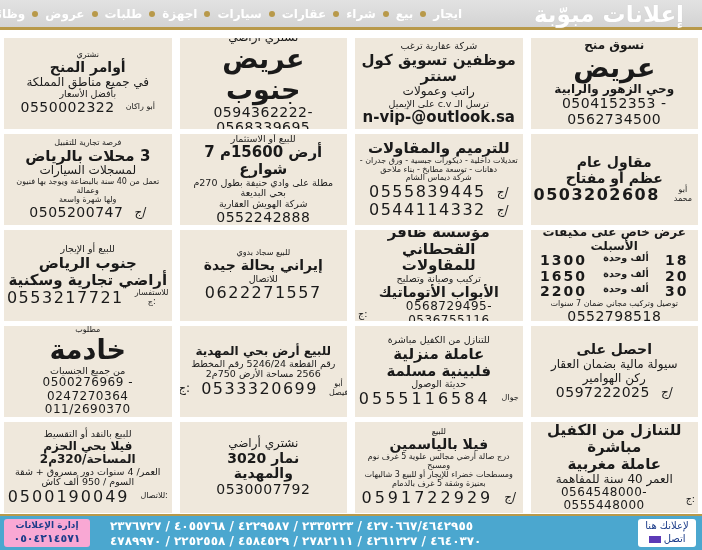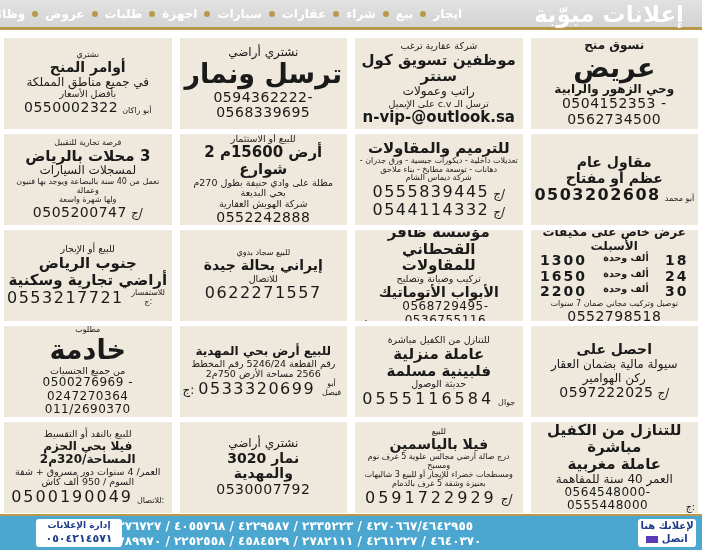--- a/index.html
+++ b/index.html
@@ -37,42 +37,42 @@
   .t-s { font-size: 9.5px; }
   .t-m { font-size: 12px; }
   .t-l { font-size: 15px; font-weight: bold; }
   .t-xl { font-size: 14px; font-weight: bold; }
   .t-xxl { font-size: 27px; font-weight: bold; letter-spacing: 2px; }
   .ph { font-size: 14px; direction: ltr; letter-spacing: 0.5px; }
   .ph-l { font-size: 16px; direction: ltr; letter-spacing: 1.5px; }
   .mono-ltr { direction: ltr; }
   .b { font-weight: bold; }
   .wide { letter-spacing: 5px; }
-  .row-ltr { direction: ltr; display: flex; gap: 4px; align-items: flex-end; justify-content: center; }
+  .row-ltr { direction: ltr; display: flex; gap: 11px; align-items: center; justify-content: center; }
   .ac-row { display: flex; flex-direction: row; justify-content: space-between; width: 92%; font-size: 14px; font-weight: bold; letter-spacing: 2px; }
 
   .footer {
     position: absolute; bottom: 0; left: 0; width: 702px; height: 36px;
     background: #4ba7cf; border-top: 2px solid #b8994a;
   }
   .footer-cta {
     position: absolute; right: 6px; top: 3px; width: 58px; height: 28px;
     background: #ffffff; border-radius: 3px; color: #1c3d8a;
-    font-size: 10px; font-weight: bold; text-align: center; line-height: 13px;
+    font-size: 10px; font-weight: normal; text-align: center; line-height: 13px;
   }
   .cta-hand { display: inline-block; width: 12px; height: 7px; background: #5c3ab7; vertical-align: middle; }
   .footer-nums {
     position: absolute; right: 72px; top: 3px; width: 520px;
     color: #ffffff; font-size: 12px; font-weight: bold; line-height: 15px; direction: ltr; text-align: left;
     letter-spacing: 1px; white-space: nowrap;
   }
   .footer-admin {
     position: absolute; left: 4px; top: 3px; width: 86px; height: 28px;
-    background: #ffffff; border-radius: 3px; color: #1c3d8a;
-    font-size: 9px; font-weight: bold; text-align: center; line-height: 13px; margin-left: 32px;
+    background: #f9a8d4; border-radius: 3px; color: #1c3d8a;
+    font-size: 9px; font-weight: bold; text-align: center; line-height: 13px;
   }
 </style>
 </head>
 <body>
 
 <div class="header">
   <div class="header-title">إعلانات مبوّبة</div>
   <div class="header-nav">
     <span>ايجار</span>
       <span class="nav-dot"></span>
@@ -104,21 +104,21 @@
   </div>
   <div class="ad">
     <div class="t-s">شركة عقارية ترغب</div>
     <div class="t-l">موظفين تسويق كول سنتر</div>
     <div class="t-m">راتب وعمولات</div>
     <div class="t-s">ترسل الـ c.v على الإيميل</div>
     <div class="t-l mono-ltr">n-vip-@outlook.sa</div>
   </div>
   <div class="ad">
     <div class="t-m">نشتري أراضي</div>
-    <div class="t-xxl" style="letter-spacing:0">ترسل ونمار</div>
+    <div class="t-xxl" style="letter-spacing:0">عريض جنوب</div>
     <div class="ph">0594362222-0568339695</div>
   </div>
   <div class="ad">
     <div class="t-xs">نشتري</div>
     <div class="t-xl">أوامر المنح</div>
     <div class="t-m">في جميع مناطق المملكة</div>
     <div class="t-s">بأفضل الأسعار</div>
     <div class="row-ltr">
         <span class="ph">0550002322</span>
         <span class="t-xs">أبو راكان</span>
@@ -142,21 +142,21 @@
         <span class="ph-l">0555839445</span>
         <span class="t-m">ج/</span>
       </div>
     <div class="row-ltr">
         <span class="ph-l">0544114332</span>
         <span class="t-m">ج/</span>
       </div>
   </div>
   <div class="ad">
     <div class="t-s">للبيع أو الاستثمار</div>
-    <div class="t-l">أرض 15600م 2 شوارع</div>
+    <div class="t-l">أرض 15600م 7 شوارع</div>
     <div class="t-s">مطلة على وادي حنيفة بطول 270م</div>
     <div class="t-s">بحي البديعة</div>
     <div class="t-s">شركة الهويش العقارية</div>
     <div class="ph">0552242888</div>
   </div>
   <div class="ad">
     <div class="t-xs">فرصة تجارية للتقبيل</div>
     <div class="t-l">3 محلات بالرياض</div>
     <div class="t-m">لمسجلات السيارات</div>
     <div class="t-xs">تعمل من 40 سنة بالبضاعة ويوجد بها فنيون وعمالة</div>
@@ -168,21 +168,21 @@
   </div>
 
   <div class="ad">
     <div class="t-m b">عرض خاص على مكيفات الأسبلت</div>
     <div class="ac-row">
         <span>18</span>
         <span class="t-s b">ألف وحدة</span>
         <span>1300</span>
       </div>
     <div class="ac-row">
-        <span>24</span>
+        <span>20</span>
         <span class="t-s b">ألف وحدة</span>
         <span>1650</span>
       </div>
     <div class="ac-row">
         <span>30</span>
         <span class="t-s b">ألف وحدة</span>
         <span>2200</span>
       </div>
     <div class="t-xs">توصيل وتركيب مجاني ضمان 7 سنوات</div>
     <div class="ph">0552798518</div>

